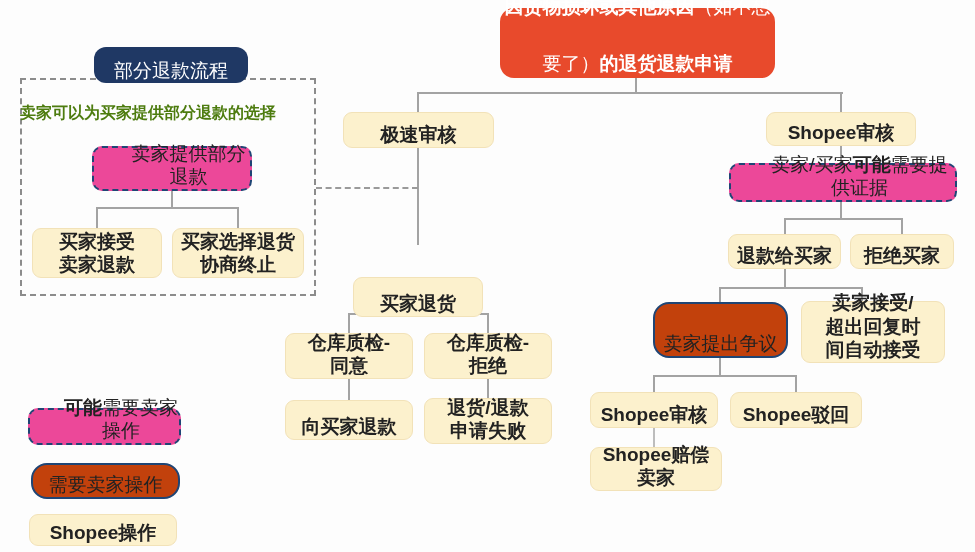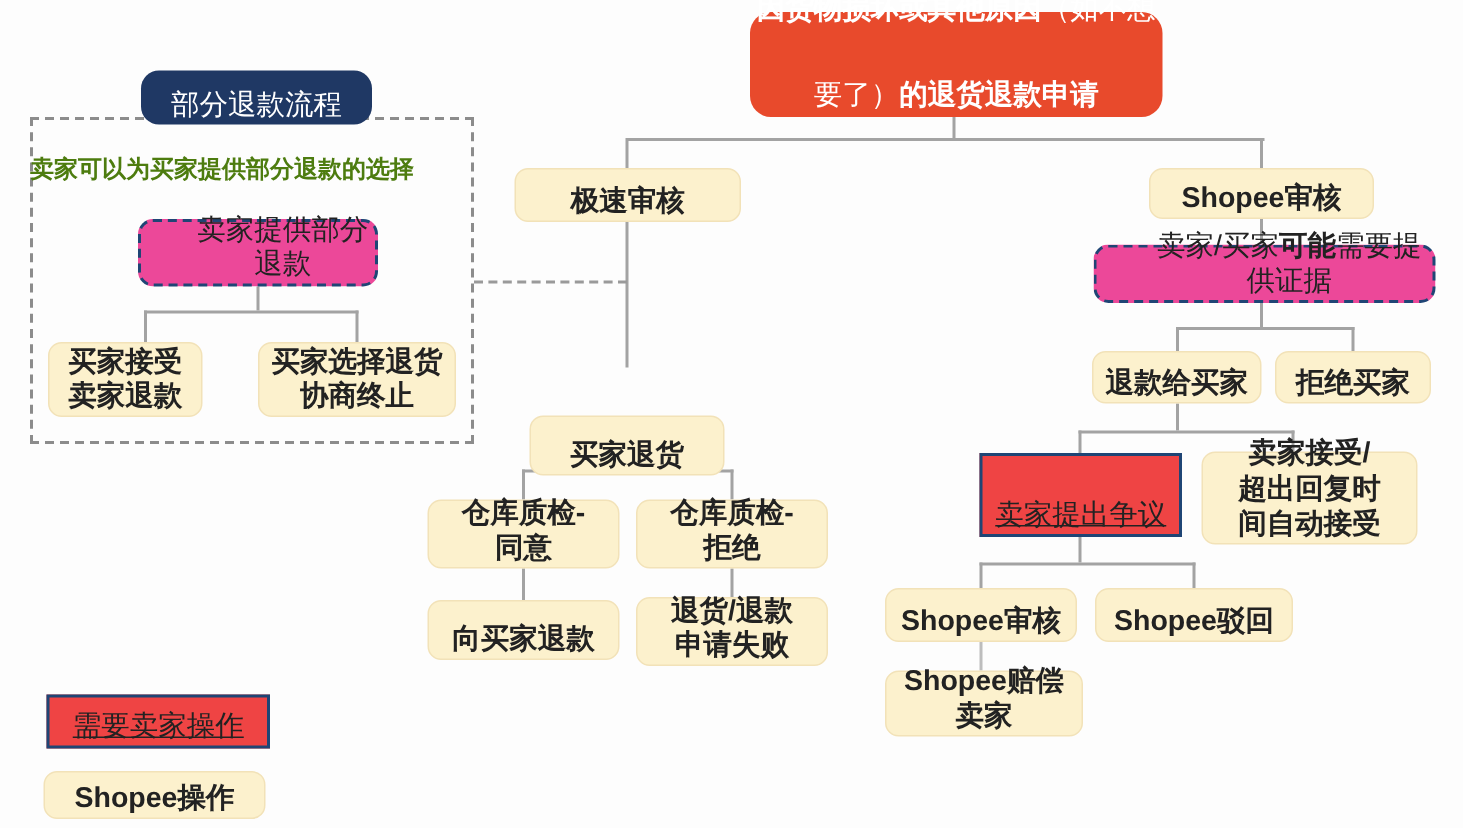--- a/index.html
+++ b/index.html
@@ -19,21 +19,21 @@
   .node{
     position:absolute;display:flex;align-items:flex-end;justify-content:center;
     text-align:center;z-index:2;box-sizing:border-box;white-space:pre-line;
     color:#222;font-size:19px;line-height:1.25;
   }
   .yellow{background:#fcf1cd;border:1px solid #f2e2b8;border-radius:9px;font-weight:bold;}
   .red{background:#e84a2c;color:#fff;border-radius:14px;font-weight:bold;line-height:1.5;}
   .red .thin{font-weight:normal;}
   .navy{background:#1f3864;color:#fff;border-radius:12px;}
   .blue-dash{background:#ec4899;border:2px dashed #1f4575;border-radius:10px;padding-left:33px;}
-  .blue-solid{background:#ef4444;border:2px solid #1f4575;border-radius:0;text-decoration:underline;}
+  .blue-solid{background:#c2410c;border:2px solid #1f4575;border-radius:16px;}
   .subtitle{position:absolute;text-align:left;color:#4d7c0f;font-weight:bold;font-size:16px;z-index:2;}
   b{font-weight:bold;}
 
   
   #l-root-down{left:635px;top:78px;height:14px;}
   #l-top-h{left:418px;top:92px;width:425px;}
   #l-fast-drop{left:417px;top:92px;height:20px;}
   #l-shopee-drop{left:840px;top:92px;height:20px;}
   #l-fast-review-out{left:417px;top:148px;height:97px;}
   #l-dash-connector{left:316px;top:187px;width:102px;}
@@ -61,21 +61,21 @@
   #l-partial-h{left:96px;top:207px;width:143px;}
   #l-accept2-in{left:96px;top:207px;height:21px;}
   #l-choice-in{left:237px;top:207px;height:21px;}
 
   
   #n-root{left:500px;top:8px;width:275px;height:70px;}
   #n-partial-title{left:94px;top:47px;width:154px;height:36px;}
   #f-partial{left:20px;top:78px;width:296px;height:218px;}
   #t-subtitle{left:20px;top:103px;width:296px;}
   #n-offer{left:92px;top:146px;width:160px;height:45px;}
-  #n-accept{left:32px;top:228px;width:103px;height:50px;}
+  #n-accept{left:32px;top:228px;width:130px;height:50px;}
   #n-choice{left:172px;top:228px;width:132px;height:50px;}
   #n-fast-review{left:343px;top:112px;width:151px;height:36px;}
   #n-buyer-return{left:353px;top:245px;width:130px;height:40px;margin-top:32px;}
   #n-qc-pass{left:285px;top:333px;width:128px;height:46px;}
   #n-qc-fail{left:424px;top:333px;width:128px;height:46px;}
   #n-refund-buyer-mid{left:285px;top:400px;width:128px;height:40px;}
   #n-request-failed{left:424px;top:398px;width:128px;height:46px;}
   #n-shopee-review{left:766px;top:112px;width:150px;height:34px;}
   #n-evidence{left:729px;top:163px;width:228px;height:39px;}
   #n-refund-to-buyer{left:728px;top:234px;width:113px;height:35px;}
@@ -197,20 +197,25 @@
     <span>Shopee审核</span>
   </div>
   <div class="node yellow" id="n-sreject">
     <span>Shopee驳回</span>
   </div>
   <div class="node yellow" id="n-compensate">
     <span>Shopee赔偿
 卖家</span>
   </div>
 
+  <div class="node blue-dash" id="n-legend-maybe">
+    <span>
+      <b>可能</b><span>需要卖家操作</span>
+    </span>
+  </div>
   <div class="node blue-solid" id="n-legend-required">
     <span>需要卖家操作</span>
   </div>
   <div class="node yellow" id="n-legend-shopee">
     <span>Shopee操作</span>
   </div>
 
 </div>
 
 </body></html>

